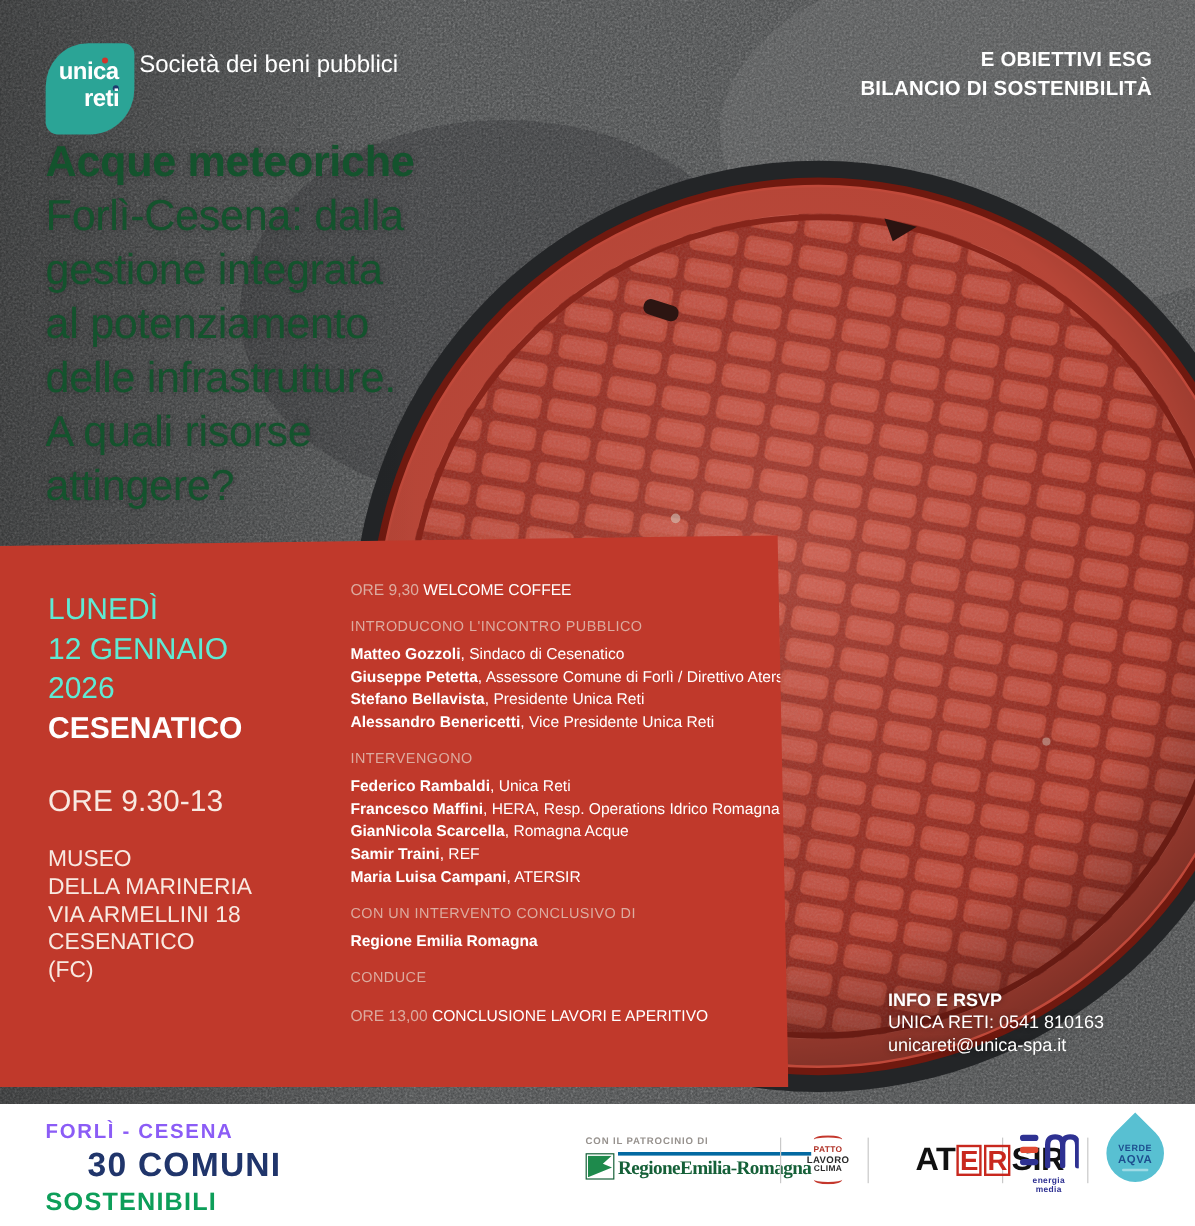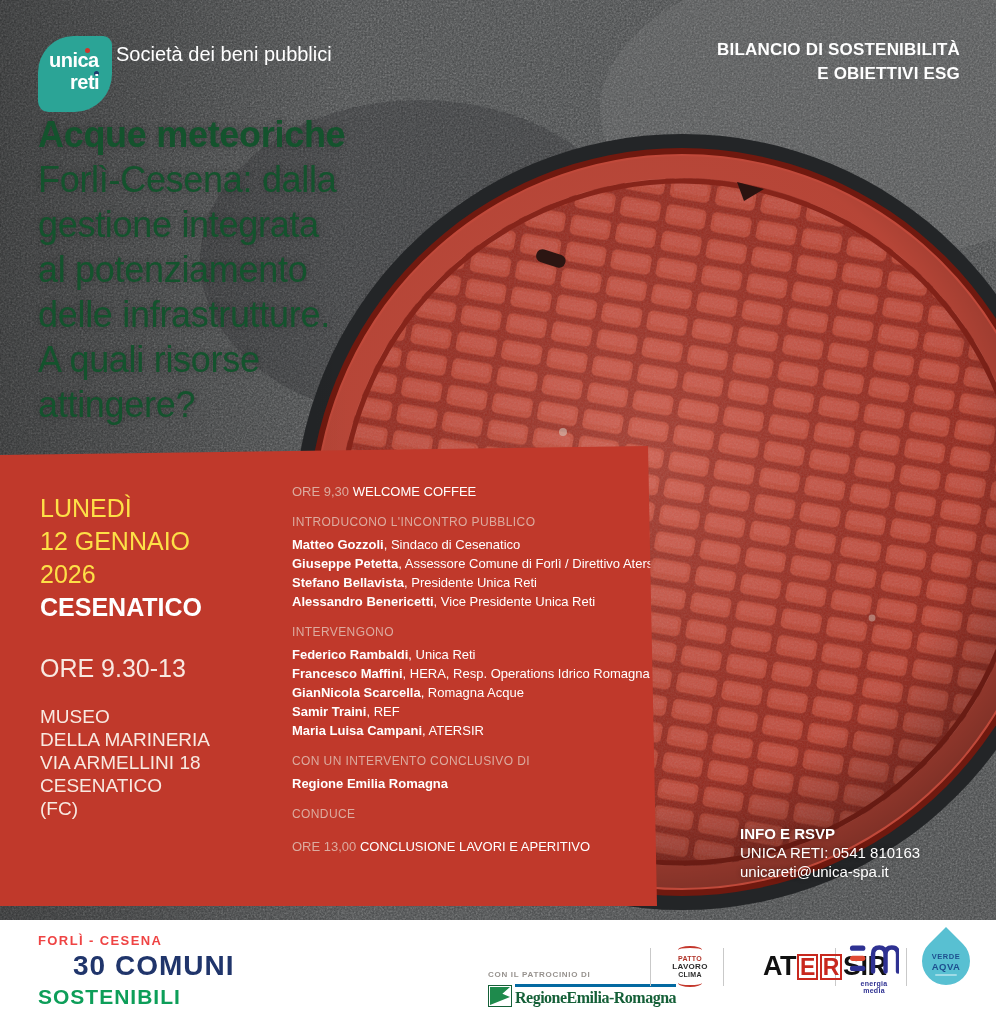--- a/index.html
+++ b/index.html
@@ -25,47 +25,47 @@
 
   
   .title{position:absolute;left:38px;top:112px;margin:0;color:#14532d;font-size:36px;line-height:45px;
          font-weight:400;letter-spacing:-0.3px;text-shadow:0 0 6px rgba(0,0,0,.25);}
   .t-bold{font-weight:700;}
 
   
   .panel{position:absolute;left:0;top:446px;width:658px;height:460px;background:#c0392b;
          clip-path:polygon(0 9px,648px 0,657px 460px,0 460px);color:#fff;}
   .left-col{position:absolute;left:40px;top:46px;}
-  .date-line{font-size:25px;line-height:33px;font-weight:400;color:#fde047;}
+  .date-line{font-size:25px;line-height:33px;font-weight:400;color:#5eead4;}
   .city{font-size:25px;line-height:33px;font-weight:700;color:#fff;}
   .time{margin-top:30px;font-size:25px;color:#f8e9e1;}
   .venue{margin-top:22px;font-size:19px;line-height:23px;color:#f8e9e1;}
 
   .program{position:absolute;left:292px;top:36px;width:356px;}
   .p-row{font-size:13px;line-height:19px;color:#fff;white-space:nowrap;}
   .p-row b{font-weight:700;}
   .p-label{font-size:12px;line-height:15px;letter-spacing:.4px;color:#dcab9f;margin:14px 0 5px;white-space:nowrap;}
   .p-time{color:#dcab9f;}
   .p-open{margin-top:0;}
   .p-close{margin-top:15px;}
 
   
   .contact{position:absolute;left:740px;top:824px;color:#fff;font-size:15px;line-height:19px;
            text-shadow:0 0 5px rgba(0,0,0,.4);}
   .contact .c-head{font-weight:700;}
 
   
   .footer{position:absolute;left:0;top:920px;width:996px;height:102px;background:#fff;}
   .campaign{position:absolute;left:38px;top:13px;}
-  .camp1{font-size:13px;font-weight:700;color:#ef4444;letter-spacing:1.4px;}
+  .camp1{font-size:17px;font-weight:700;color:#8b5cf6;letter-spacing:1.4px;}
   .camp2{font-size:28px;font-weight:600;color:#20356b;letter-spacing:1px;margin-top:2px;margin-left:35px;}
   .camp3{font-size:21px;font-weight:800;color:#0d9e59;letter-spacing:1px;margin-top:3px;}
 
   .patronage{position:absolute;left:488px;top:26px;}
-  .patron-label{font-size:8px;font-weight:700;color:#97928e;letter-spacing:.7px;margin-top:24px;}
+  .patron-label{font-size:8px;font-weight:700;color:#97928e;letter-spacing:.7px;}
   .rer-row{display:flex;align-items:flex-end;margin-top:5px;}
   .rer-flag{width:22px;height:20px;background:#fff;border:1px solid #156038;position:relative;margin-right:3px;}
   .rer-flag span{position:absolute;inset:1px;background:#1e8a4c;clip-path:polygon(0 0,100% 0,62% 38%,100% 55%,0 100%);}
   .rer-word{font-family:"Liberation Serif", serif;font-weight:700;font-size:16px;color:#156038;
             border-top:3px solid #0369a1;padding-top:2px;letter-spacing:-0.5px;}
 
   .fdiv{position:absolute;top:28px;width:1px;height:38px;background:#c9c9c9;}
   .fdiv1{left:650px;} .fdiv2{left:723px;} .fdiv3{left:835px;} .fdiv4{left:906px;}
 
   .patto{position:absolute;left:666px;top:26px;width:48px;text-align:center;}
@@ -152,22 +152,22 @@
     <span class="dot dot-blue"></span>
     <div class="brand-l1">unica</div>
     <div class="brand-l2">reti</div>
   </div>
 
   <div class="tagline">
     <div>Società dei beni pubblici</div>
   </div>
 
   <div class="esg">
+    <div>E OBIETTIVI ESG</div>
     <div>BILANCIO DI SOSTENIBILITÀ</div>
-    <div>E OBIETTIVI ESG</div>
   </div>
 
   <h1 class="title">
     <div class="t-bold">Acque meteoriche</div>
     <div class="t-line">Forlì-Cesena: dalla</div>
     <div class="t-line">gestione integrata</div>
     <div class="t-line">al potenziamento</div>
     <div class="t-line">delle infrastrutture.</div>
     <div class="t-line">A quali risorse</div>
     <div class="t-line">attingere?</div>

